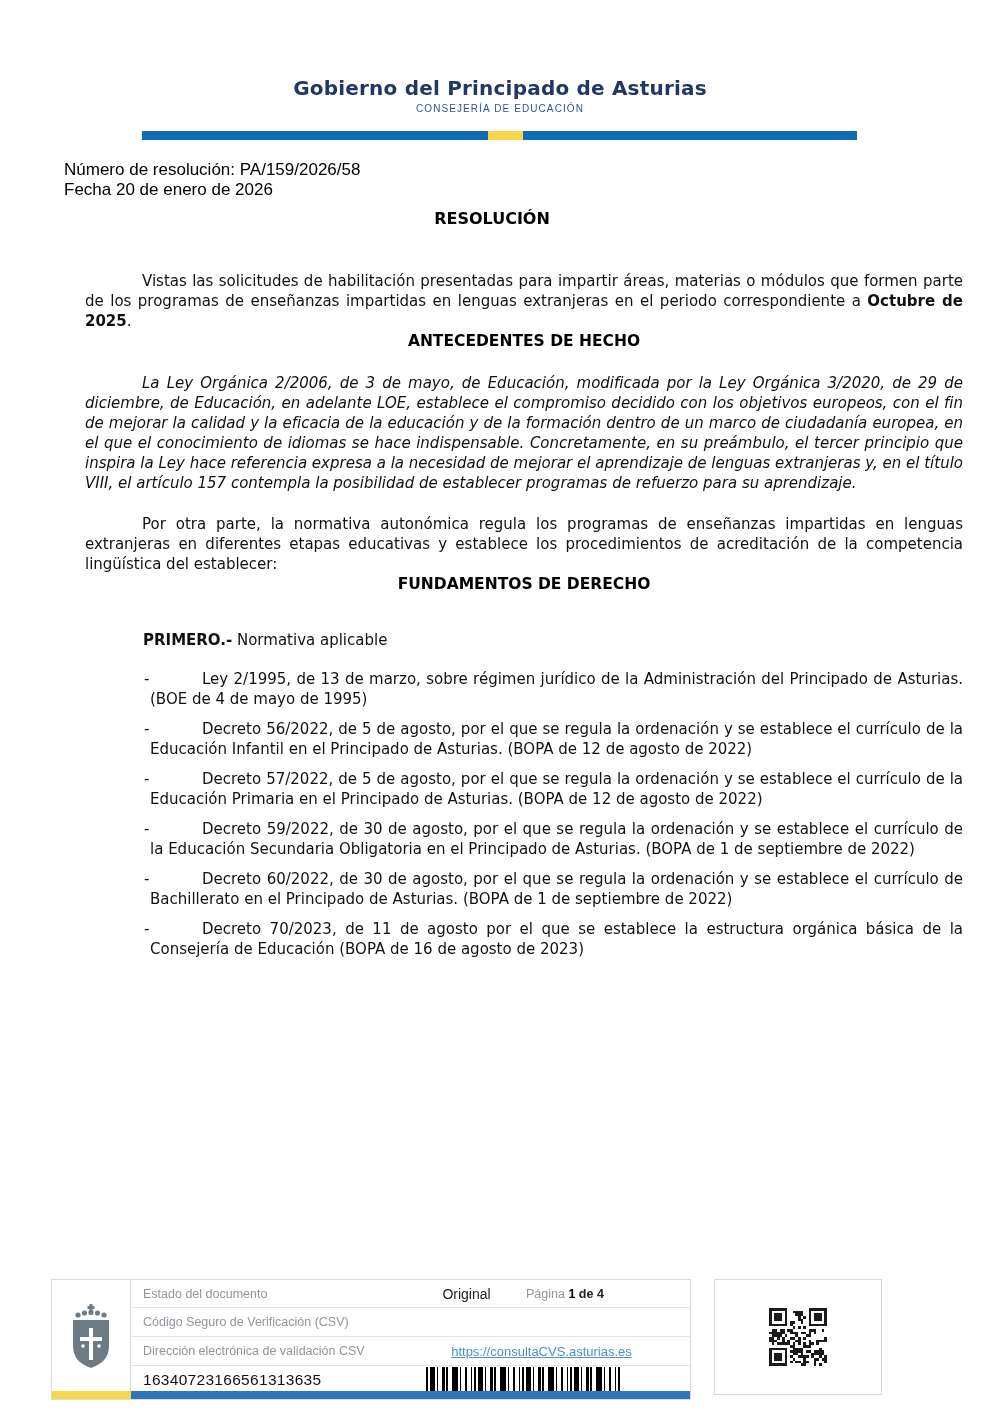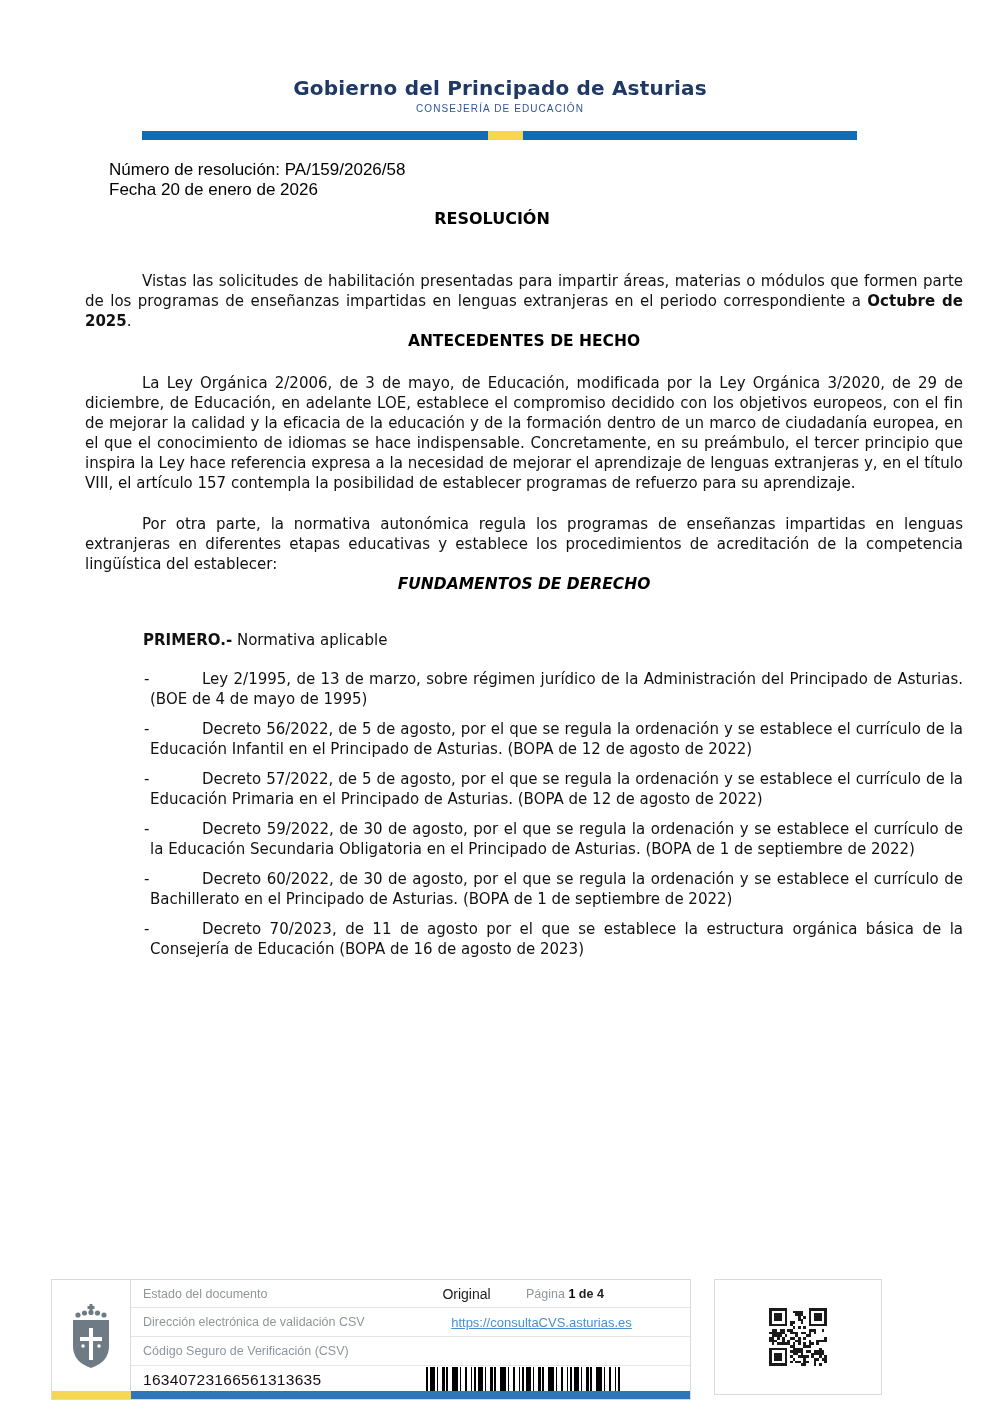--- a/index.html
+++ b/index.html
@@ -30,46 +30,46 @@
   .header-bar{
     margin:15px 0 0 142px;
     width:715px;height:9px;
     background:linear-gradient(to right,
       #0F6CB5 0px,#0F6CB5 346px,
       #F6D74E 346px,#F6D74E 381px,
       #0F6CB5 381px,#0F6CB5 100%);
   }
   
   .meta{
-    margin:20px 0 0 109px;
+    margin:20px 0 0 64px;
     font-family:"Liberation Sans",sans-serif;
     font-size:17px;line-height:20px;color:#000;
   }
   .doc-title{
     margin:9px 16px 0 0;
     text-align:center;
     font-size:16px;line-height:20px;font-weight:bold;color:#000;
   }
   
   .body{
     padding:0 37px 0 85px;
     font-size:15px;line-height:20px;
     text-align:justify;
   }
   .para{margin:0;}
   .indent{text-indent:57px;}
   .p1{margin-top:42px;}
-  .p2{margin-top:22px;}
+  .p2{margin-top:22px;font-style:italic;}
   .p3{margin-top:21px;}
   h2.sec{
     margin:0;text-align:center;text-indent:0;
     font-size:15.5px;line-height:20px;font-weight:bold;color:#000;
   }
   .h-antecedentes{margin-top:42px;}
-  .h-fundamentos{margin-top:44px;font-style:italic;}
+  .h-fundamentos{margin-top:44px;}
   .primero{margin:36px 0 0 58px;text-align:left;}
   .norm-list{margin-top:19px;}
   .li{
     position:relative;
     margin:0 0 10px 65px;
     text-indent:52px;
   }
   .li::before{
     content:"-";
     position:absolute;left:-6px;top:0;
@@ -211,26 +211,26 @@
             <circle cx="31" cy="42" r="1.8"></circle>
           </g>
         </svg>
       </div>
       <div class="frows">
         <div class="frow r1">
           <span class="flabel lab">Estado del documento</span>
           <span class="fvalue">Original</span>
           <span class="fpage"><span class="flabel">Página</span> <b>1</b> <span class="pt">de 4</span></span>
         </div>
+        <div class="frow r3">
+          <span class="flabel lab">Código Seguro de Verificación (CSV)</span>
+        </div>
         <div class="frow r2">
           <span class="flabel lab">Dirección electrónica de validación CSV</span>
           <a class="flink" href="#">https://consultaCVS.asturias.es</a>
-        </div>
-        <div class="frow r3">
-          <span class="flabel lab">Código Seguro de Verificación (CSV)</span>
         </div>
         <div class="frow r4">
           <span class="fcode">16340723166561313635</span>
           <span class="barcode"></span>
         </div>
       </div>
       <div class="fbar">
           <span class="y"></span>
           <span class="b"></span>
         </div>

